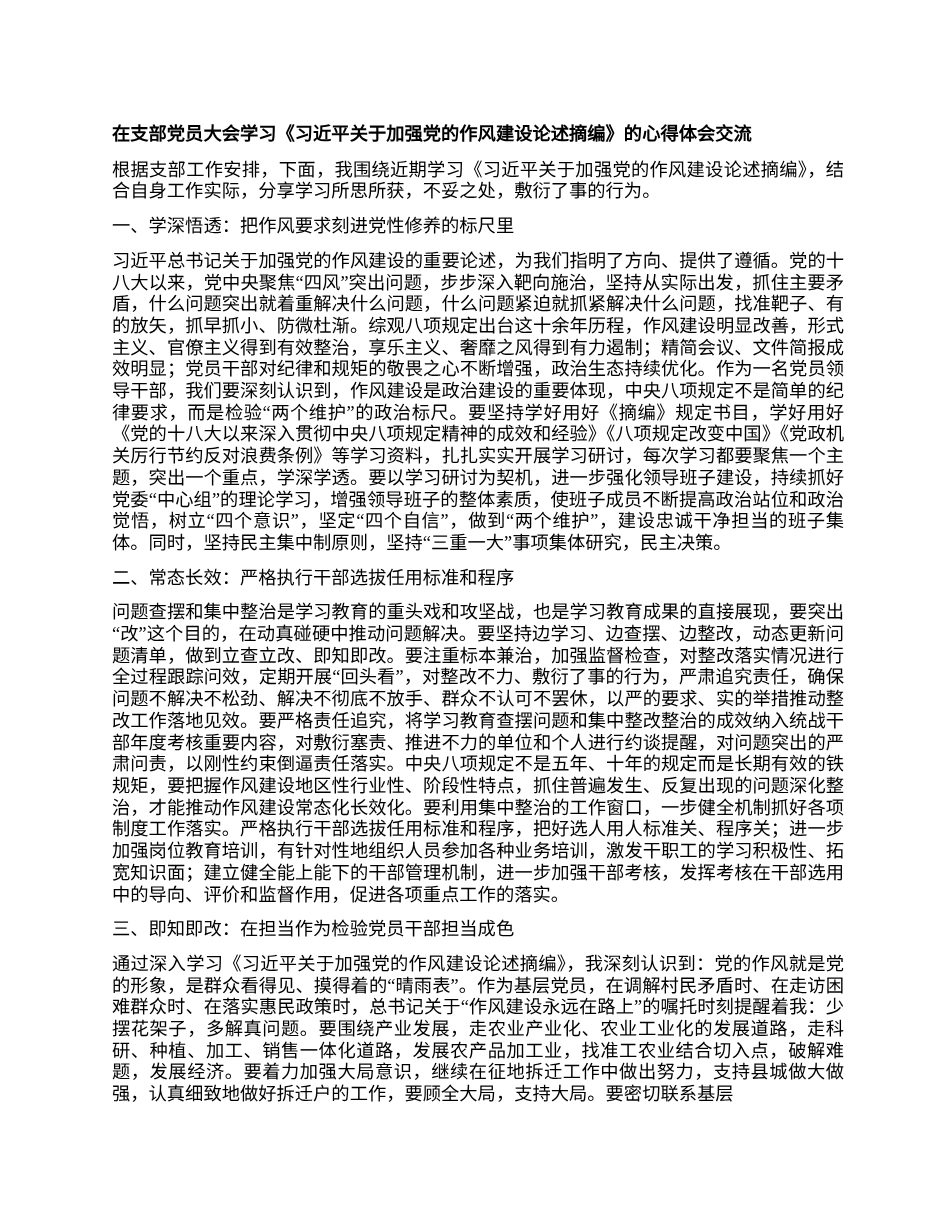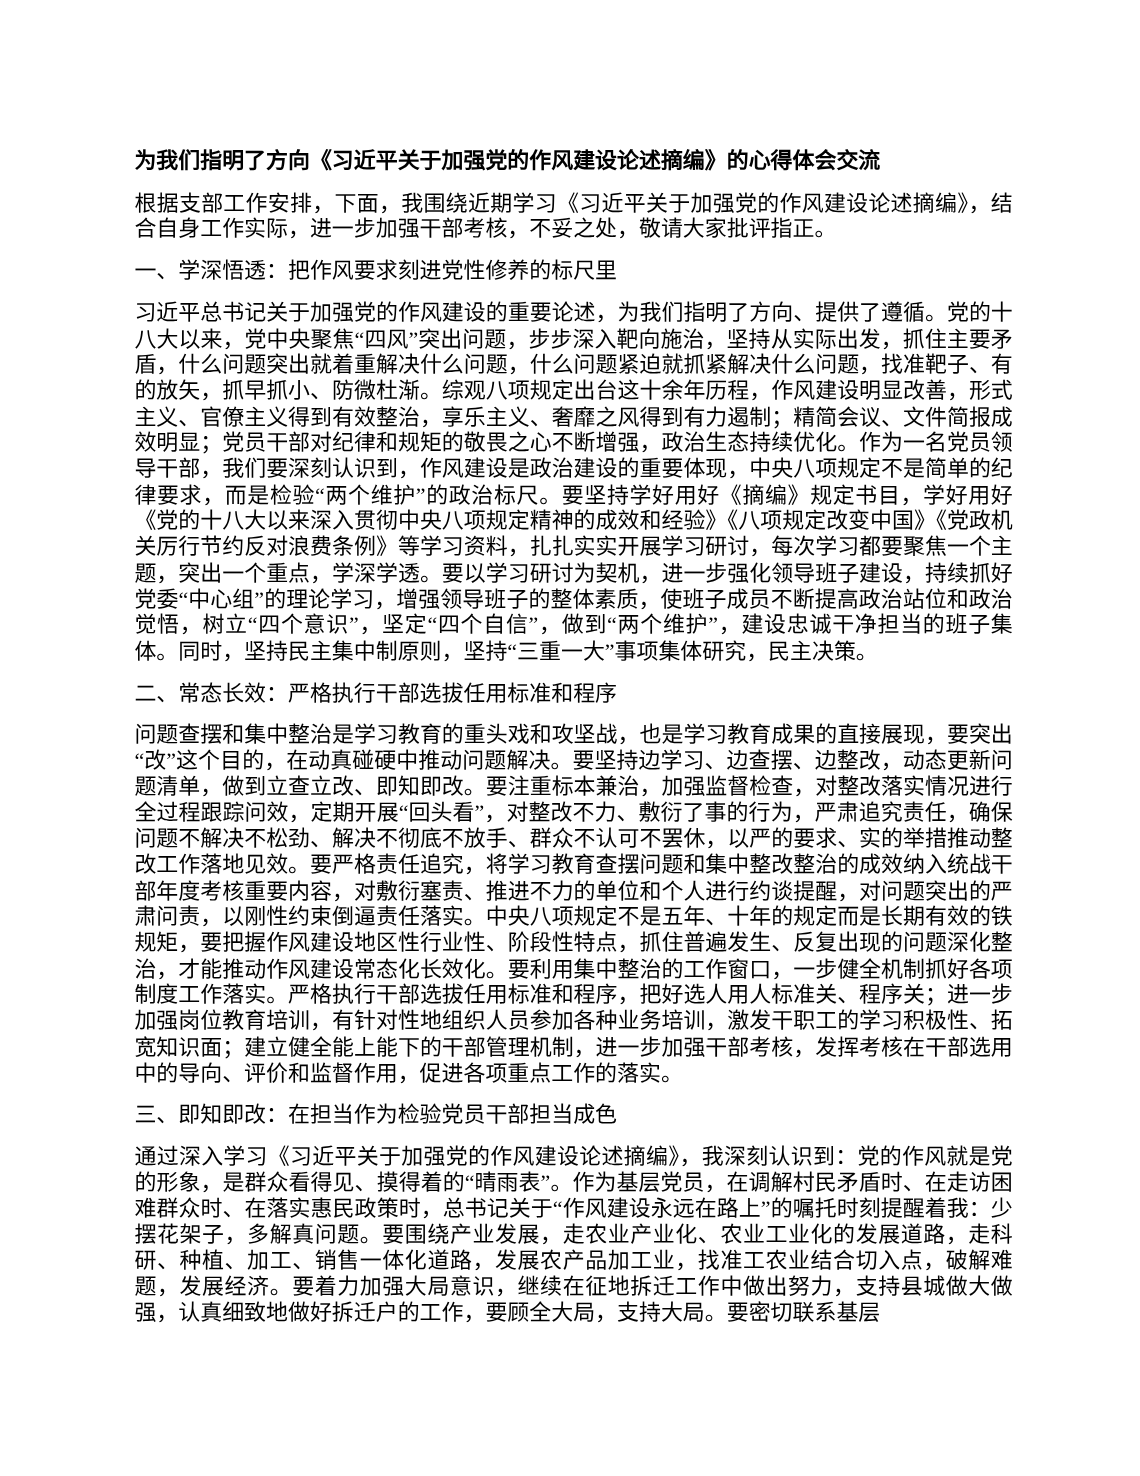--- a/index.html
+++ b/index.html
@@ -42,23 +42,23 @@
     line-height: 21.7px;
     margin: 0 0 13px 0;
     font-weight: normal;
     text-align: left;
   }
 </style>
 </head>
 <body>
 
 <div class="doc-page">
-  <p class="doc-title">为我们指明了方向《习近平关于加强党的作风建设论述摘编》的心得体会交流</p>
+  <p class="doc-title">在支部党员大会学习《习近平关于加强党的作风建设论述摘编》的心得体会交流</p>
 
-  <p class="doc-para">根据支部工作安排，下面，我围绕近期学习《习近平关于加强党的作风建设论述摘编》，结合自身工作实际，进一步加强干部考核，不妥之处，敬请大家批评指正。</p>
+  <p class="doc-para">根据支部工作安排，下面，我围绕近期学习《习近平关于加强党的作风建设论述摘编》，结合自身工作实际，分享学习所思所获，不妥之处，敷衍了事的行为。</p>
 
   <div>
     <p class="doc-heading">一、学深悟透：把作风要求刻进党性修养的标尺里</p>
     <p class="doc-para">习近平总书记关于加强党的作风建设的重要论述，为我们指明了方向、提供了遵循。党的十八大以来，党中央聚焦“四风”突出问题，步步深入靶向施治，坚持从实际出发，抓住主要矛盾，什么问题突出就着重解决什么问题，什么问题紧迫就抓紧解决什么问题，找准靶子、有的放矢，抓早抓小、防微杜渐。综观八项规定出台这十余年历程，作风建设明显改善，形式主义、官僚主义得到有效整治，享乐主义、奢靡之风得到有力遏制；精简会议、文件简报成效明显；党员干部对纪律和规矩的敬畏之心不断增强，政治生态持续优化。作为一名党员领导干部，我们要深刻认识到，作风建设是政治建设的重要体现，中央八项规定不是简单的纪律要求，而是检验“两个维护”的政治标尺。要坚持学好用好《摘编》规定书目，学好用好《党的十八大以来深入贯彻中央八项规定精神的成效和经验》《八项规定改变中国》《党政机关厉行节约反对浪费条例》等学习资料，扎扎实实开展学习研讨，每次学习都要聚焦一个主题，突出一个重点，学深学透。要以学习研讨为契机，进一步强化领导班子建设，持续抓好党委“中心组”的理论学习，增强领导班子的整体素质，使班子成员不断提高政治站位和政治觉悟，树立“四个意识”，坚定“四个自信”，做到“两个维护”，建设忠诚干净担当的班子集体。同时，坚持民主集中制原则，坚持“三重一大”事项集体研究，民主决策。</p>
   </div>
 
   <div>
     <p class="doc-heading">二、常态长效：严格执行干部选拔任用标准和程序</p>
     <p class="doc-para">问题查摆和集中整治是学习教育的重头戏和攻坚战，也是学习教育成果的直接展现，要突出“改”这个目的，在动真碰硬中推动问题解决。要坚持边学习、边查摆、边整改，动态更新问题清单，做到立查立改、即知即改。要注重标本兼治，加强监督检查，对整改落实情况进行全过程跟踪问效，定期开展“回头看”，对整改不力、敷衍了事的行为，严肃追究责任，确保问题不解决不松劲、解决不彻底不放手、群众不认可不罢休，以严的要求、实的举措推动整改工作落地见效。要严格责任追究，将学习教育查摆问题和集中整改整治的成效纳入统战干部年度考核重要内容，对敷衍塞责、推进不力的单位和个人进行约谈提醒，对问题突出的严肃问责，以刚性约束倒逼责任落实。中央八项规定不是五年、十年的规定而是长期有效的铁规矩，要把握作风建设地区性行业性、阶段性特点，抓住普遍发生、反复出现的问题深化整治，才能推动作风建设常态化长效化。要利用集中整治的工作窗口，一步健全机制抓好各项制度工作落实。严格执行干部选拔任用标准和程序，把好选人用人标准关、程序关；进一步加强岗位教育培训，有针对性地组织人员参加各种业务培训，激发干职工的学习积极性、拓宽知识面；建立健全能上能下的干部管理机制，进一步加强干部考核，发挥考核在干部选用中的导向、评价和监督作用，促进各项重点工作的落实。</p>
   </div>

